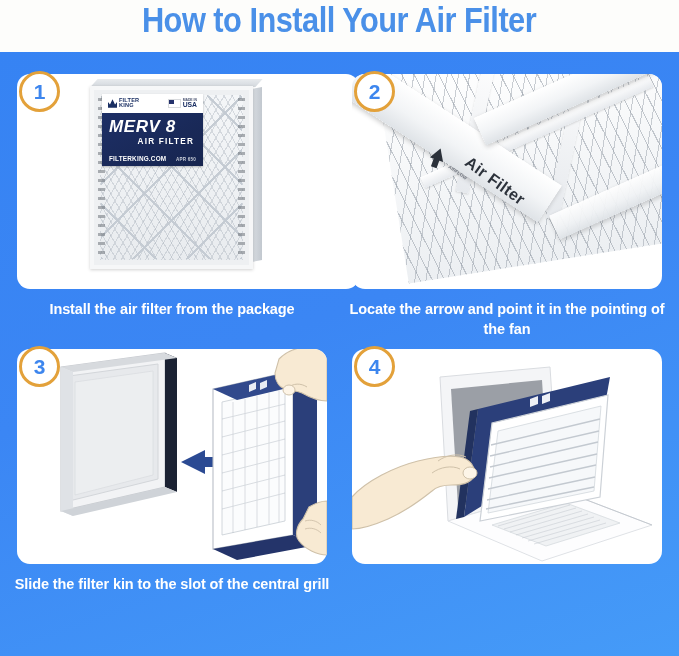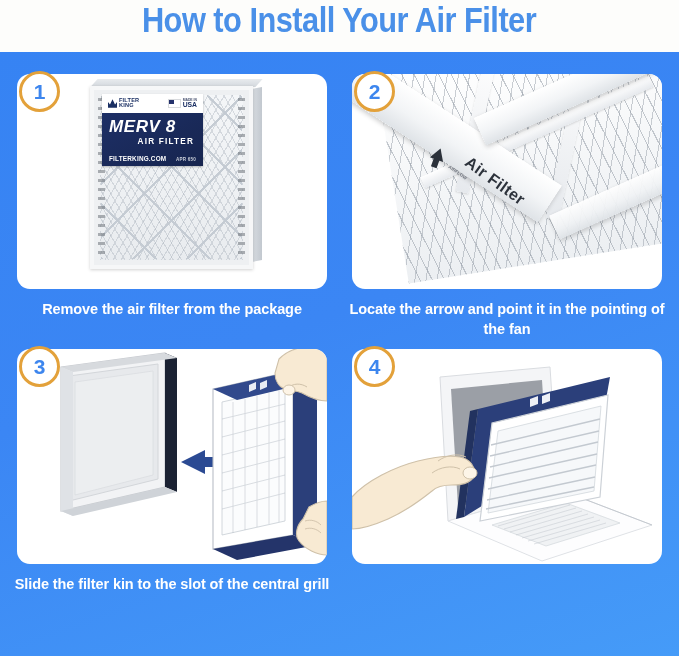--- a/index.html
+++ b/index.html
@@ -208,21 +208,21 @@
 
   <div class="header">
     <div class="title">How to Install Your Air Filter</div>
   </div>
 
   <div class="body-bg"></div>
 
   <div class="grid">
 
     <div class="panel" style="left:17px;top:22px;width:310px;height:265px;">
-      <div class="card" style="width:310px;height:215px;">
+      <div class="card" style="width:310px;height:215px;padding-left:32px;">
 
         <div class="filter-photo" style="left:73px;top:12px;width:163px;height:183px;">
           <div class="fp-top"></div>
           <div class="fp-side"></div>
           <div class="fp-frame">
             <div class="fp-inner"></div>
             <div class="fp-x"></div>
             <div class="fp-ticks"></div>
             <div class="fp-ticks right"></div>
           </div>
@@ -251,21 +251,21 @@
                 <span class="fl-url">FILTERKING.COM</span>
                 <span class="fl-apr">APR 650</span>
               </div>
             </div>
           </div>
         </div>
       </div>
 
       <div class="badge" style="left:2px;top:-3px;">1</div>
 
-      <div class="caption" style="left:-8px;top:226px;width:326px;">Remove the air filter from the package</div>
+      <div class="caption" style="left:-8px;top:226px;width:326px;">Install the air filter from the package</div>
     </div>
 
     <div class="panel" style="left:352px;top:22px;width:310px;height:265px;">
       <div class="card" style="width:310px;height:215px;">
         <div class="p2wrap" style="left:0;top:0;width:310px;height:215px;">
 
           <div class="p2-mesh"></div>
 
           <div class="p2-rib" style="left:118px;top:-20px;width:13px;height:140px;transform:rotate(12deg);"></div>
           <div class="p2-rib" style="left:212px;top:-28px;width:13px;height:175px;transform:rotate(12deg);"></div>

